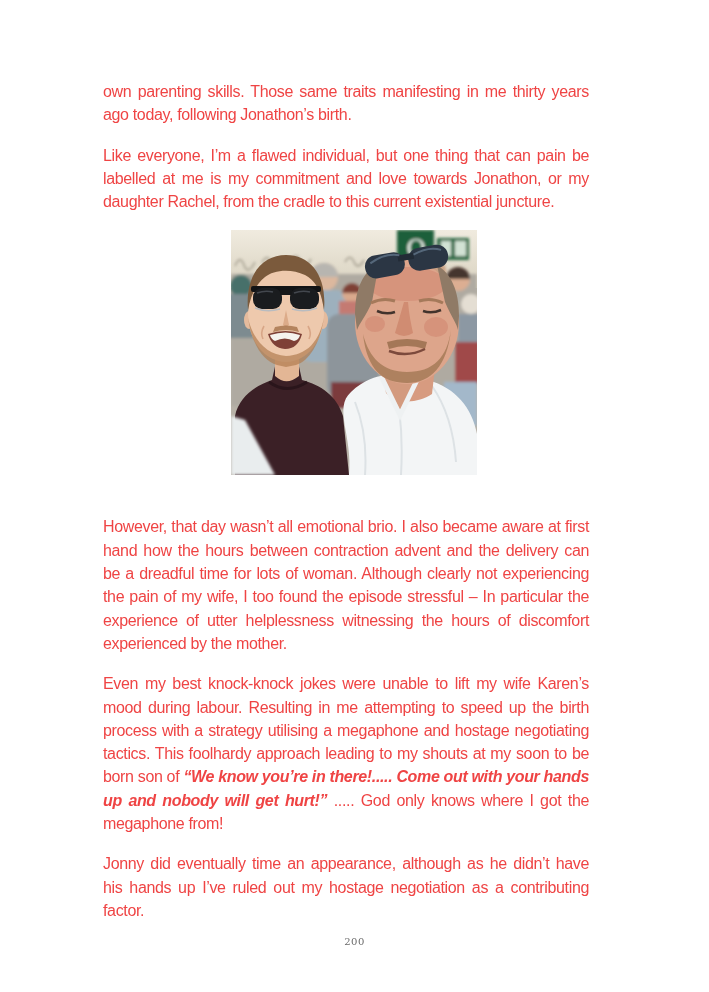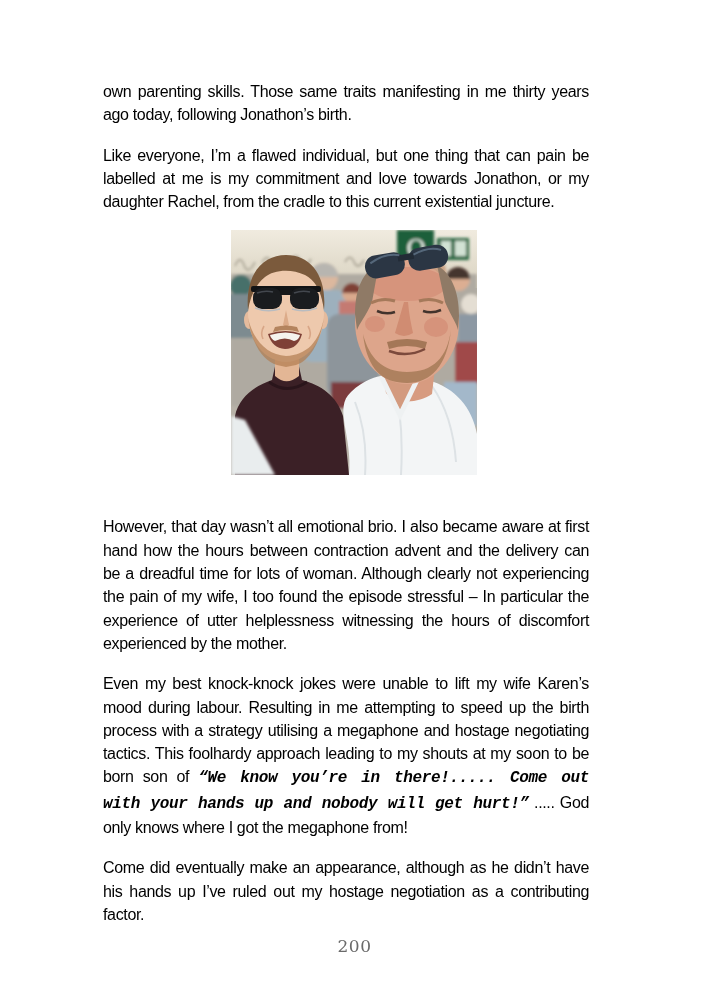--- a/index.html
+++ b/index.html
@@ -5,29 +5,29 @@
   html,body { margin:0; padding:0; }
   body {
     width:709px; height:992px; background:#ffffff;
     font-family:"Liberation Sans", sans-serif;
   }
   .page { position:relative; width:709px; height:992px; background:#ffffff; overflow:hidden; }
   .content { position:absolute; left:103px; top:80px; width:502px; }
   p.para {
     margin:0 16px 17px 0;
     font-size:16px; line-height:23.3px; letter-spacing:-0.35px;
-    color:#000000; text-align:justify;
+    color:#ef4444; text-align:justify;
   }
-  .quote { font-weight:bold; font-style:italic;font-family:Liberation Mono, monospace; }
+  .quote { font-weight:bold; font-style:italic; }
   figure.photo-wrap { margin:1px 0 40px 0; padding:0; display:flex; justify-content:center; }
   .photo { width:246px; height:245px; display:block; }
   .page-number {
     position:absolute; left:0; right:0; top:936px;
     text-align:center; font-family:"DejaVu Serif", serif;
-    font-size:17px; color:#6a6a6a; letter-spacing:0.5px;
+    font-size:10px; color:#6a6a6a; letter-spacing:0.5px;
   }
 </style>
 </head>
 <body>
 
 <div class="page">
   <div class="content">
 
     <p class="para">own parenting skills. Those same traits manifesting in me thirty years ago today, following Jonathon’s birth.</p>
 
@@ -134,17 +134,17 @@
         </g>
 
         <path d="M0 186 L14 190 L44 245 L0 245 Z" fill="#e9edee" filter="url(#bgblur)"></path>
       </svg>
     </figure>
 
     <p class="para">However, that day wasn’t all emotional brio. I also became aware at first hand how the hours between contraction advent and the delivery can be a dreadful time for lots of woman. Although clearly not experiencing the pain of my wife, I too found the episode stressful – In particular the experience of utter helplessness witnessing the hours of discomfort experienced by the mother.</p>
 
     <p class="para"><span>Even my best knock-knock jokes were unable to lift my wife Karen’s mood during labour. Resulting in me attempting to speed up the birth process with a strategy utilising a megaphone and hostage negotiating tactics. This foolhardy approach leading to my shouts at my soon to be born son of </span><span class="quote">“We know you’re in there!..... Come out with your hands up and nobody will get hurt!”</span><span> ..... </span><span>God only knows where I got the megaphone from!</span></p>
 
-    <p class="para">Come did eventually make an appearance, although as he didn’t have his hands up I’ve ruled out my hostage negotiation as a contributing factor.</p>
+    <p class="para">Jonny did eventually time an appearance, although as he didn’t have his hands up I’ve ruled out my hostage negotiation as a contributing factor.</p>
   </div>
 
   <div class="page-number">200</div>
 </div>
 
 </body></html>

